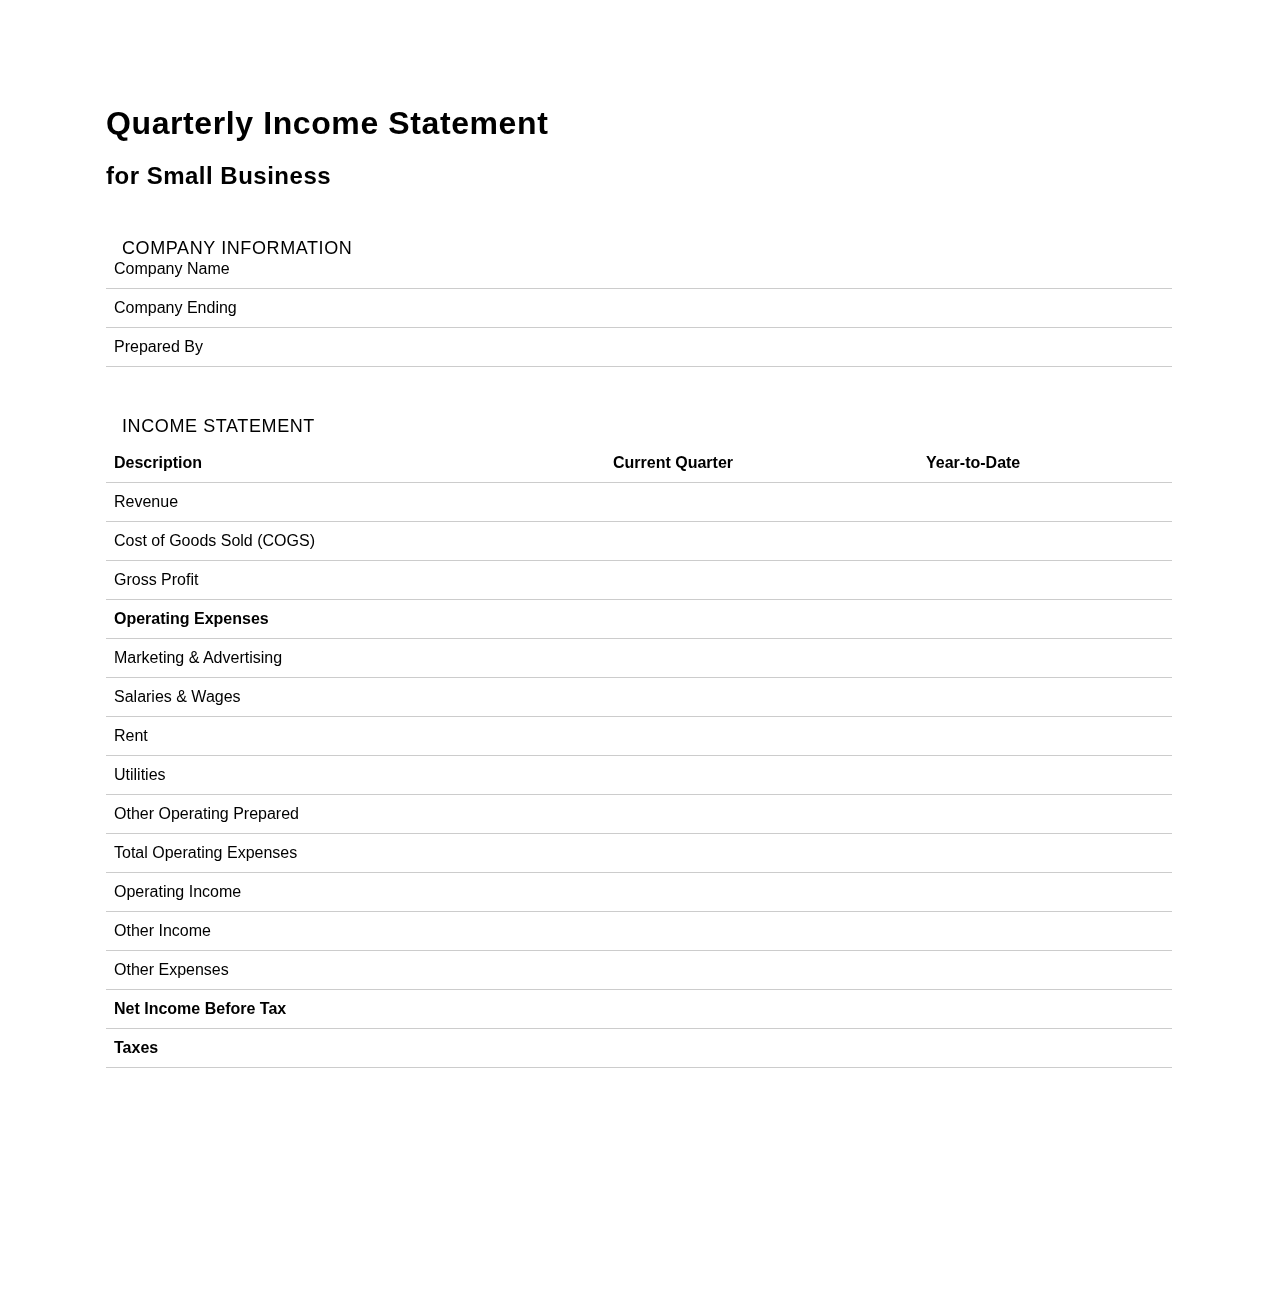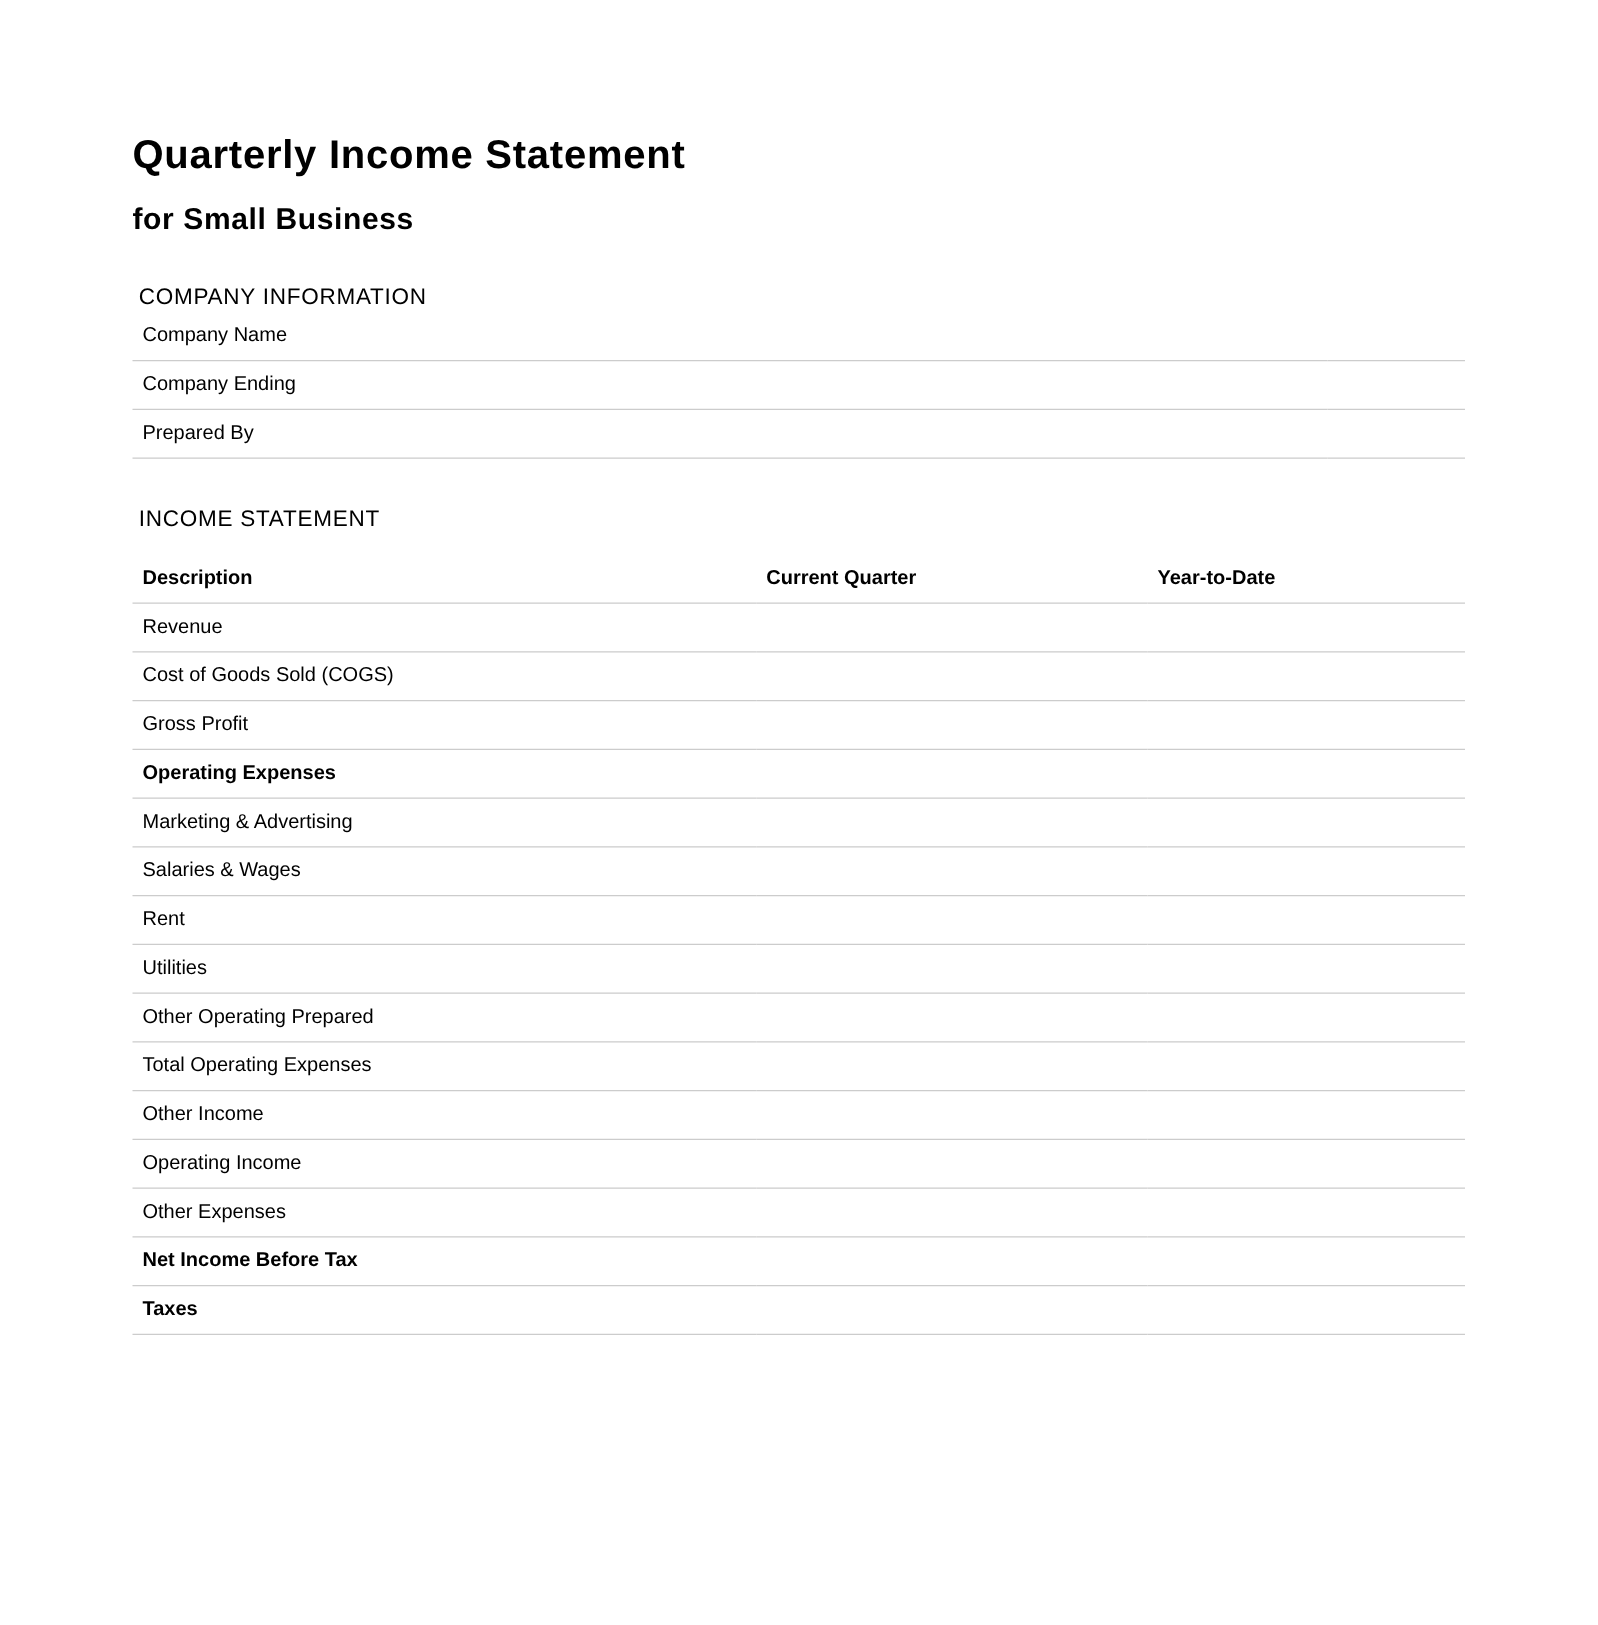--- a/index.html
+++ b/index.html
@@ -14,21 +14,21 @@
     position: absolute; top: 104px; left: 0; margin: 0;
     font-size: 32px; font-weight: bold; letter-spacing: 0.6px;
     line-height: 38px; white-space: nowrap;
   }
   h2 {
     position: absolute; top: 161px; left: 0; margin: 0;
     font-size: 24px; font-weight: bold; letter-spacing: 0.5px;
     line-height: 30px; white-space: nowrap;
   }
   .section-title {
-    position: absolute; left: 0; margin: 5px;
+    position: absolute; left: 0; margin: 16px;
     font-size: 18px; font-weight: normal; letter-spacing: 0.6px;
     line-height: 22px; white-space: nowrap;
   }
   .sec-company { top: 221px; }
   .sec-income { top: 399px; }
   table { position: absolute; left: 0; width: 1066px; border-collapse: collapse; }
   .tbl-company { top: 250px; }
   .tbl-income { top: 444px; }
   td, th {
     height: 38px; padding: 0 8px; font-size: 16px; text-align: left;
@@ -120,26 +120,26 @@
           <td>Other Operating Prepared</td>
           <td></td>
           <td></td>
         </tr>
         <tr>
           <td>Total Operating Expenses</td>
           <td></td>
           <td></td>
         </tr>
         <tr>
-          <td>Other Income</td>
+          <td>Operating Income</td>
           <td></td>
           <td></td>
         </tr>
         <tr>
-          <td>Operating Income</td>
+          <td>Other Income</td>
           <td></td>
           <td></td>
         </tr>
         <tr>
           <td>Other Expenses</td>
           <td></td>
           <td></td>
         </tr>
         <tr>
           <td class="bold">Net Income Before Tax</td>

